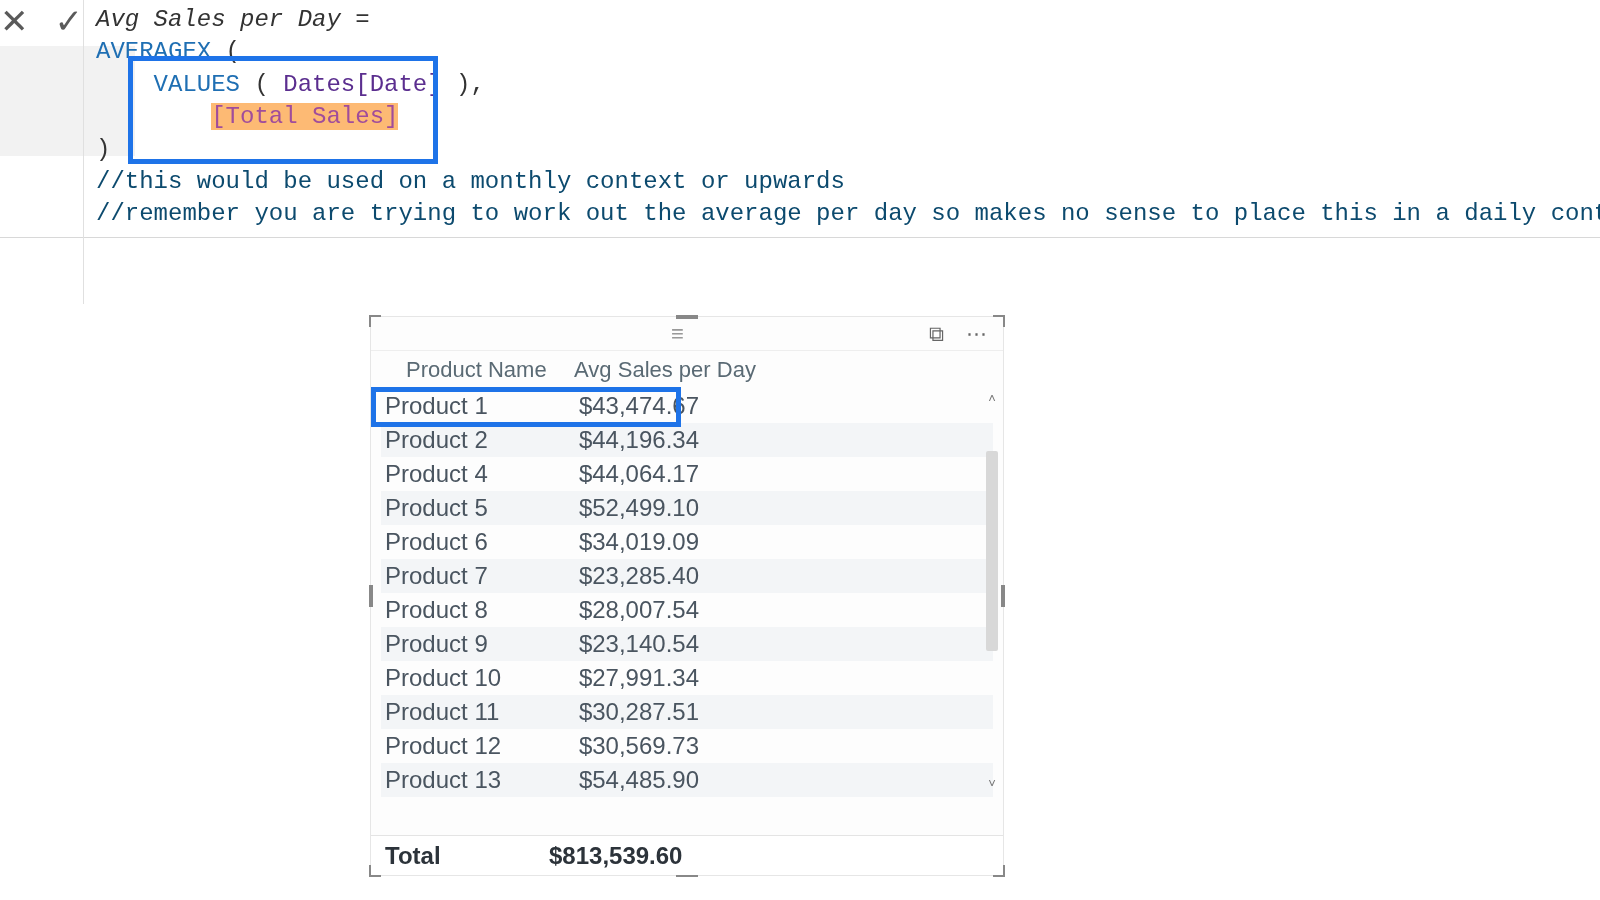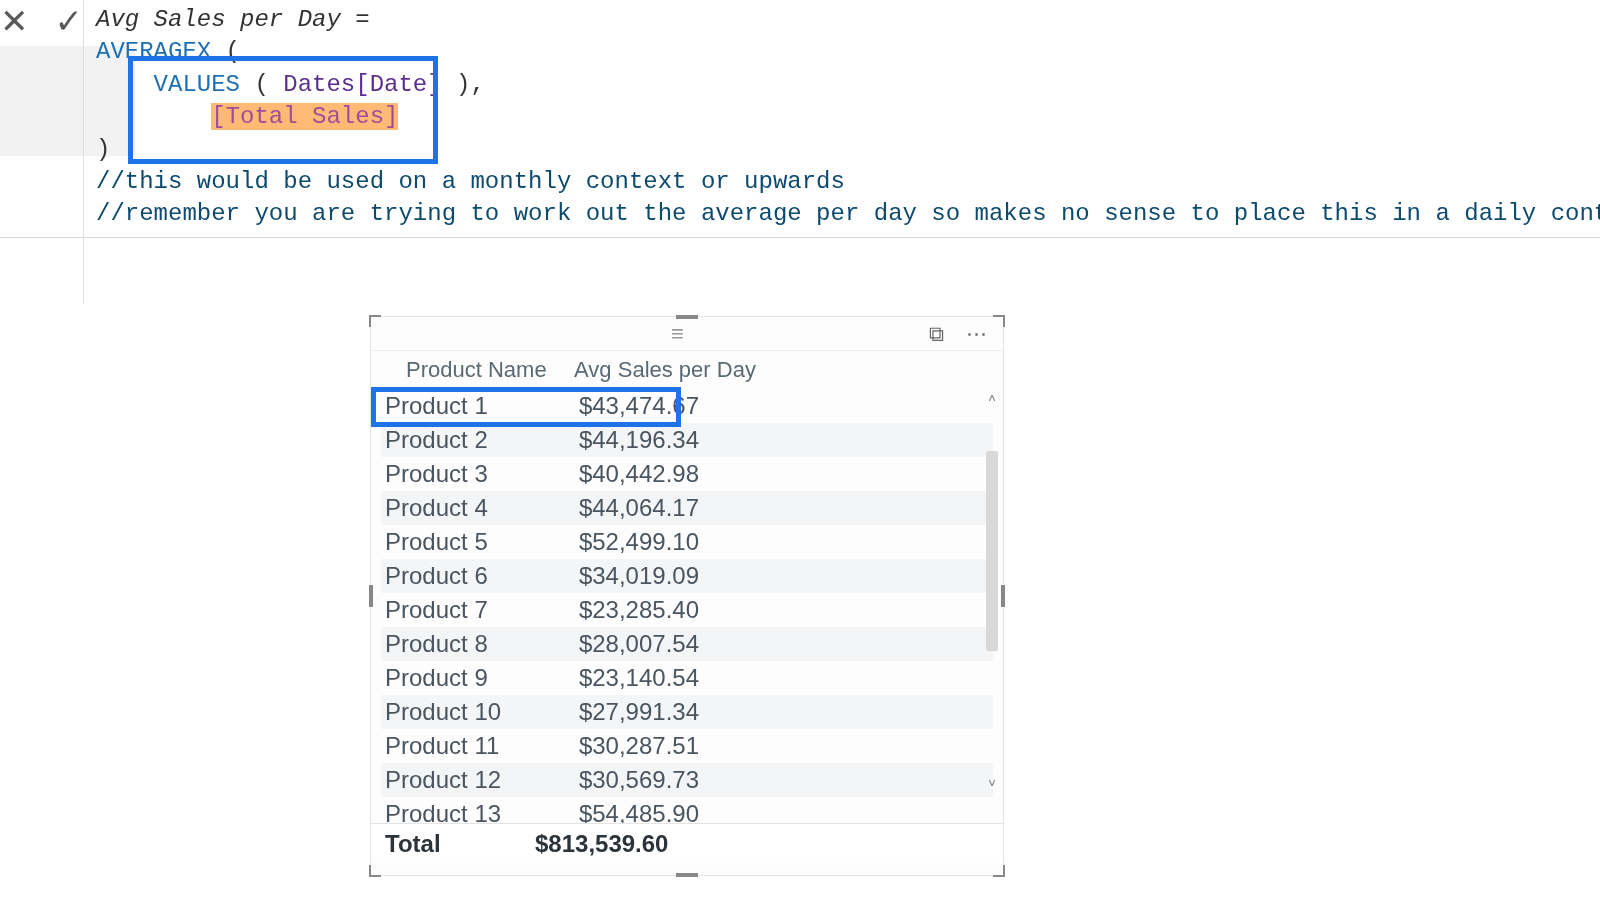--- a/index.html
+++ b/index.html
@@ -137,25 +137,26 @@
     gap: 14px;
     height: 34px;
     align-items: center;
     padding: 0 4px;
   }
   .row:nth-child(even) { background: #f3f5f7; }
   .row .c1 { width: 150px; }
   .row .c2 { width: 150px; text-align: right; }
   .total-row {
     position: absolute;
-    bottom: 12px;
+    bottom: 0;
     left: 0; right: 0;
     height: 40px;
     display: flex;
     align-items: center;
+    gap: 14px;
     padding: 4px 14px;
     font-size: 24px;
     font-weight: 700;
     color: #2c333a;
     border-top: 1px solid #e4e4e4;
     background: #fff;
   }
   .total-row .c1 { width: 150px; }
   .total-row .c2 { width: 150px; text-align: left; }
   .scrollbar {
@@ -245,24 +246,20 @@
     <div class="rows" id="rows-container">
         <div class="row">
           <span class="c1">Product 1</span>
           <span class="c2">$43,474.67</span>
         </div>
         <div class="row">
           <span class="c1">Product 2</span>
           <span class="c2">$44,196.34</span>
         </div>
         <div class="row">
-          <span class="c1">Product 3</span>
-          <span class="c2">$40,442.98</span>
-        </div>
-        <div class="row">
           <span class="c1">Product 4</span>
           <span class="c2">$44,064.17</span>
         </div>
         <div class="row">
           <span class="c1">Product 5</span>
           <span class="c2">$52,499.10</span>
         </div>
         <div class="row">
           <span class="c1">Product 6</span>
           <span class="c2">$34,019.09</span>

